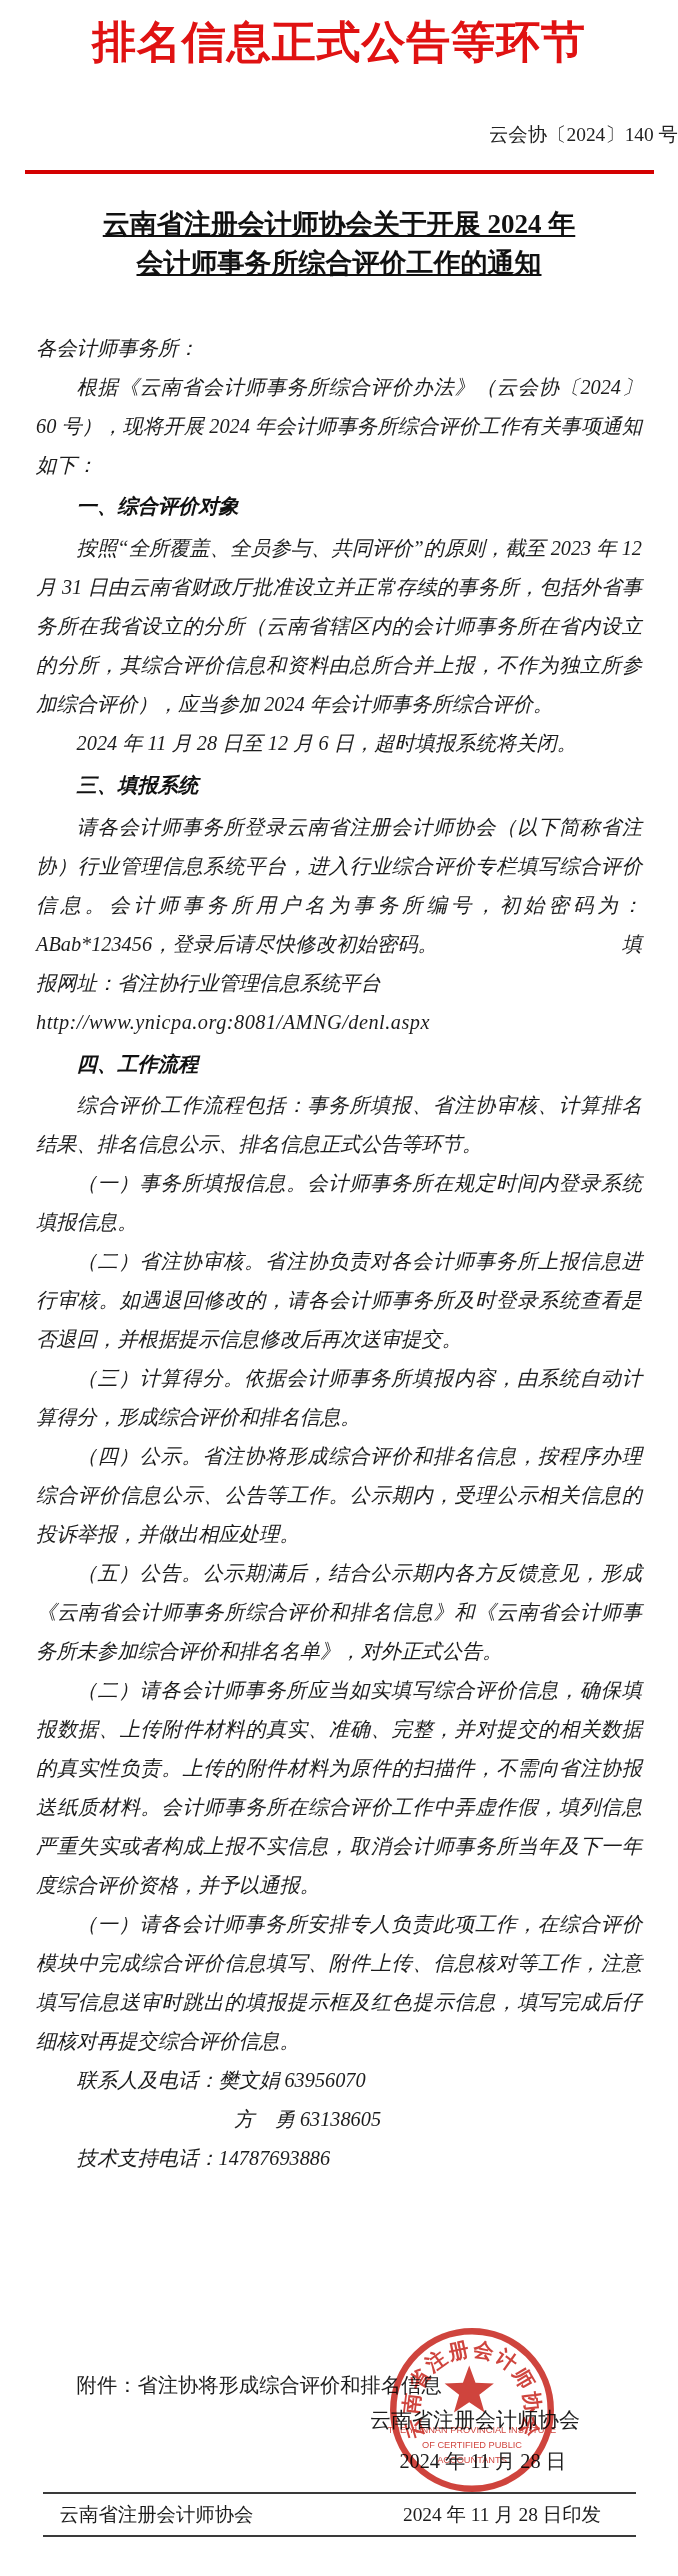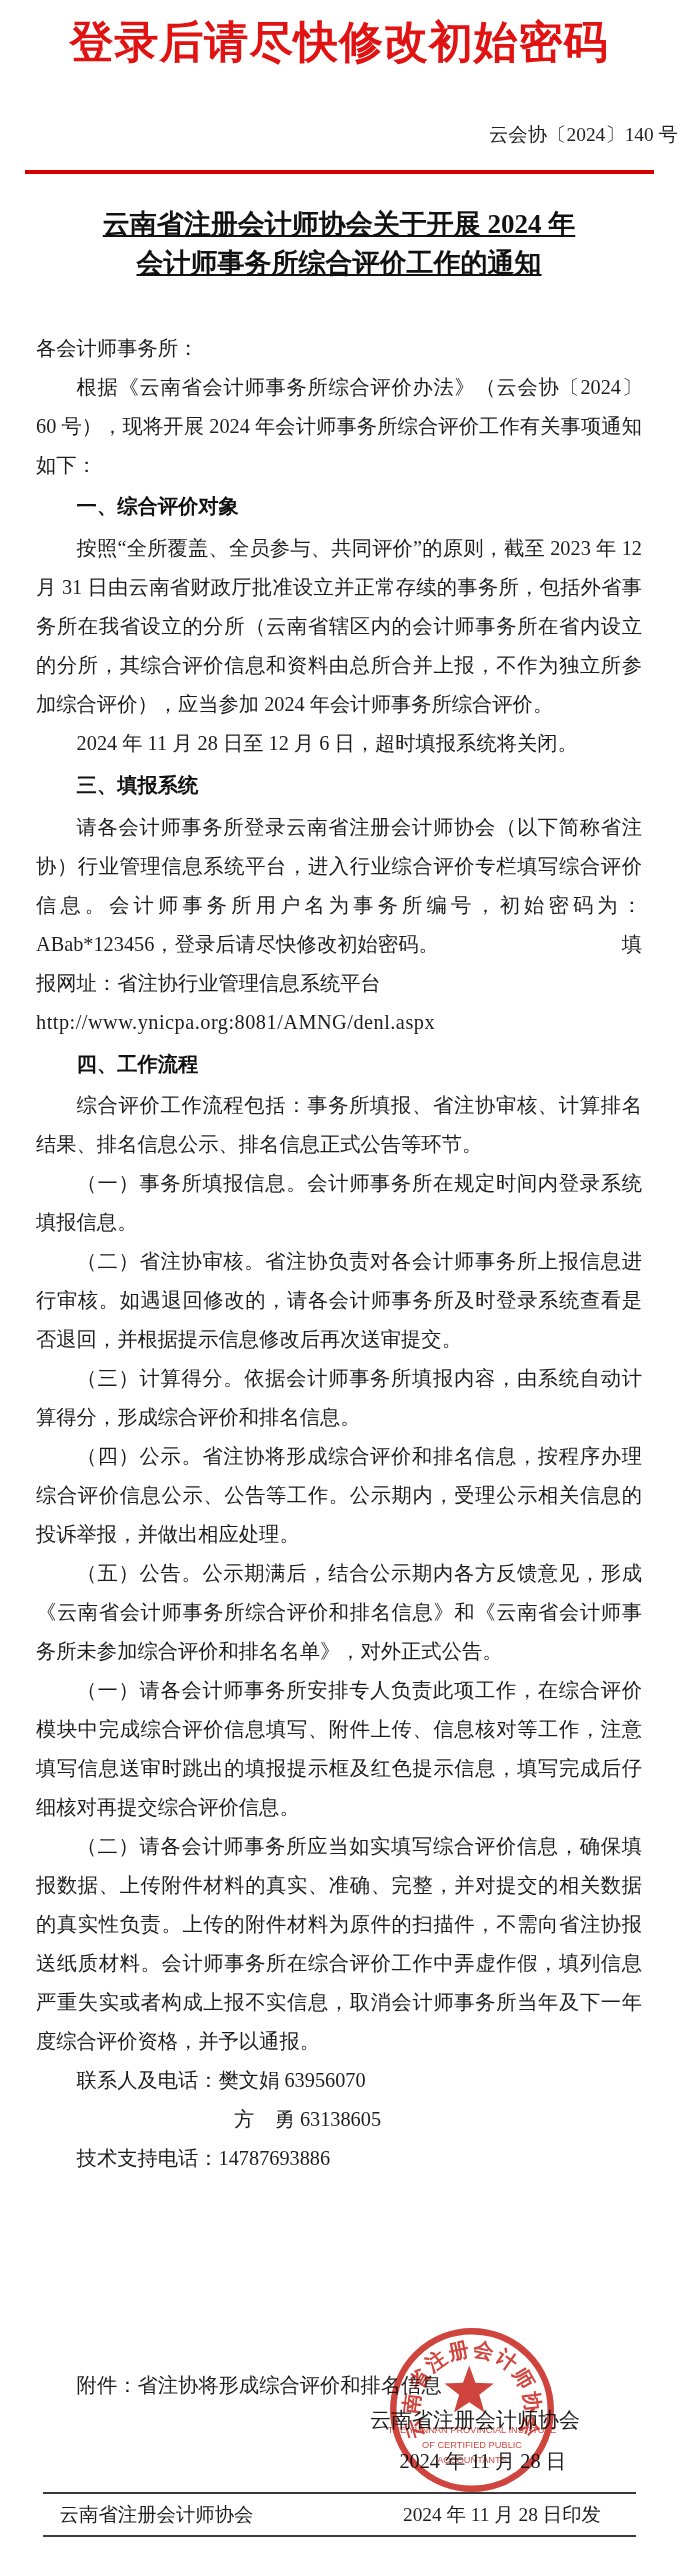--- a/index.html
+++ b/index.html
@@ -41,20 +41,21 @@
     font-weight:bold;
     color:#111;
     text-decoration:underline;
   }
   .body-block{
     margin:46px 36px 0 36px;
     width:606px;
     font-size:20.3px;
     line-height:39px;
     text-align:justify;
+    font-style:italic;
   }
   .body-block p{margin:0;text-indent:2em;}
   .body-block p.no-indent{text-indent:0;}
   .sec-head{
     margin:2.8px 0;
     text-indent:2em;
     font-family:"Liberation Sans", sans-serif;
     font-weight:bold;
     font-size:20.3px;
     line-height:39px;
@@ -90,21 +91,21 @@
     height:41px;
     font-size:19.4px;
   }
   .footer .rule2{height:1.8px;background:#3a3a3a;}
 </style>
 </head>
 <body>
 
 <div class="page">
 
-  <div class="org-title">登录后请尽快修改初始密码</div>
+  <div class="org-title">排名信息正式公告等环节</div>
 
   <div class="doc-number">云会协〔2024〕140 号</div>
 
   <div class="red-rule"></div>
 
   <div class="title">
     <span style="display:block">云南省注册会计师协会关于开展 2024 年</span>
     <span style="display:block">会计师事务所综合评价工作的通知</span>
   </div>
 
@@ -122,22 +123,22 @@
     <p class="url-line">http://www.ynicpa.org:8081/AMNG/denl.aspx</p>
 
     <div class="sec-head">四、工作流程</div>
     <p>综合评价工作流程包括：事务所填报、省注协审核、计算排名结果、排名信息公示、排名信息正式公告等环节。</p>
     <p>（一）事务所填报信息。会计师事务所在规定时间内登录系统填报信息。</p>
     <p>（二）省注协审核。省注协负责对各会计师事务所上报信息进行审核。如遇退回修改的，请各会计师事务所及时登录系统查看是否退回，并根据提示信息修改后再次送审提交。</p>
     <p>（三）计算得分。依据会计师事务所填报内容，由系统自动计算得分，形成综合评价和排名信息。</p>
     <p>（四）公示。省注协将形成综合评价和排名信息，按程序办理综合评价信息公示、公告等工作。公示期内，受理公示相关信息的投诉举报，并做出相应处理。</p>
     <p>（五）公告。公示期满后，结合公示期内各方反馈意见，形成《云南省会计师事务所综合评价和排名信息》和《云南省会计师事务所未参加综合评价和排名名单》，对外正式公告。</p>
 
+    <p>（二）请各会计师事务所应当如实填写综合评价信息，确保填报数据、上传附件材料的真实、准确、完整，并对提交的相关数据的真实性负责。上传的附件材料为原件的扫描件，不需向省注协报送纸质材料。会计师事务所在综合评价工作中弄虚作假，填列信息严重失实或者构成上报不实信息，取消会计师事务所当年及下一年度综合评价资格，并予以通报。</p>
     <p>（一）请各会计师事务所安排专人负责此项工作，在综合评价模块中完成综合评价信息填写、附件上传、信息核对等工作，注意填写信息送审时跳出的填报提示框及红色提示信息，填写完成后仔细核对再提交综合评价信息。</p>
-    <p>（二）请各会计师事务所应当如实填写综合评价信息，确保填报数据、上传附件材料的真实、准确、完整，并对提交的相关数据的真实性负责。上传的附件材料为原件的扫描件，不需向省注协报送纸质材料。会计师事务所在综合评价工作中弄虚作假，填列信息严重失实或者构成上报不实信息，取消会计师事务所当年及下一年度综合评价资格，并予以通报。</p>
 
     <p>联系人及电话：樊文娟 63956070</p>
     <p class="contact-shift">方　勇 63138605</p>
     <p>技术支持电话：14787693886</p>
   </div>
 
   <div class="tail">
     <div class="attachment">附件：省注协将形成综合评价和排名信息</div>
     <div class="sig-org">云南省注册会计师协会</div>
     <div class="sig-date">2024 年 11 月 28 日</div>

